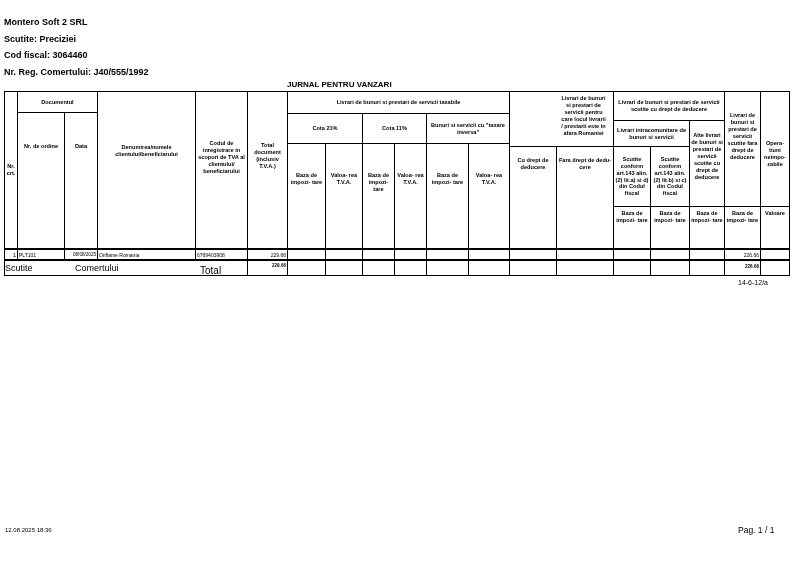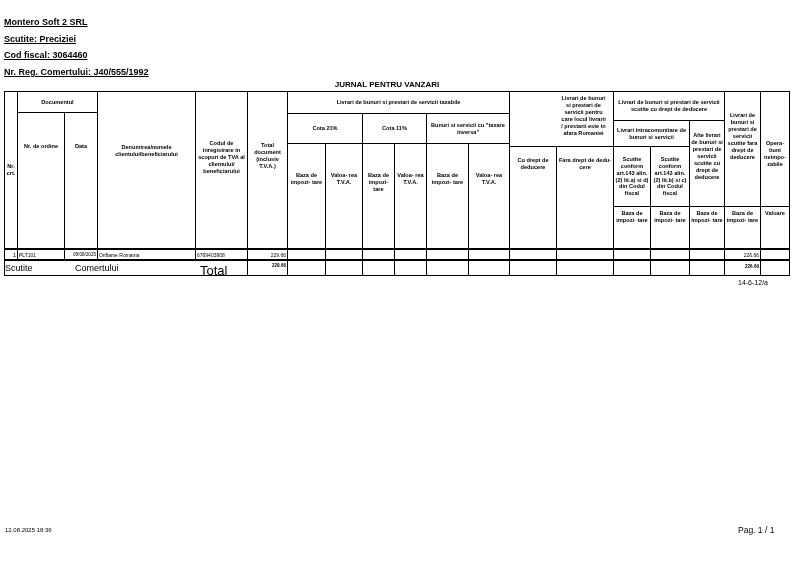--- a/index.html
+++ b/index.html
@@ -1,18 +1,18 @@
 <!DOCTYPE html>
 <html><head>
 <meta charset="utf-8">
 <style>
   html, body { margin:0; padding:0; background:#ffffff; }
   body { width:800px; height:564px; position:relative; overflow:hidden; font-family:"Liberation Sans", sans-serif; color:#000; }
-  .hdr-line { position:absolute; left:4px; font-weight:bold; font-size:9px; white-space:nowrap;text-decoration:underline; }
-  .title { position:absolute; left:287px; width:200px; top:80px; text-align:center; font-weight:bold; font-size:8px; }
+  .hdr-line { position:absolute; left:4px; font-weight:bold; font-size:9px; white-space:nowrap; }
+  .title { position:absolute; left:287px; width:200px; top:80px; text-align:left; font-weight:bold; font-size:8px; }
   .cell { position:absolute; box-sizing:border-box; border:1px solid #000; display:flex; align-items:center; justify-content:center; text-align:center; font-size:5.6px; font-weight:bold; line-height:1.25; padding:1px; overflow:hidden; }
   .cell.top { align-items:flex-start; padding-top:3px; }
   .data { position:absolute; box-sizing:border-box; font-size:5px; white-space:nowrap; display:flex; align-items:center; overflow:hidden; }
   .foot { position:absolute; font-size:7px; white-space:nowrap; }
   .vl { position:absolute; width:1px; background:#000; }
   .hl { position:absolute; height:1px; background:#000; }
   .hl2 { position:absolute; height:2px; background:#000; }
 </style>
 </head>
 <body>
@@ -98,21 +98,21 @@
   <div class="data" style="left:64px;top:250px;width:33px;height:9px;justify-content:flex-end;padding-right:1px;font-size:4.6px;">08/08/2025</div>
   <div class="data" style="left:98px;top:250px;width:97px;height:9px;padding-left:1px;">Oriflame Romania</div>
   <div class="data" style="left:196px;top:250px;width:51px;height:9px;padding-left:1px;">6769403908</div>
   <div class="data" style="left:247px;top:250px;width:40px;height:9px;justify-content:flex-end;padding-right:1px;">229.66</div>
   <div class="data" style="left:724px;top:250px;width:36px;height:9px;justify-content:flex-end;padding-right:1px;">226.66</div>
 </div>
 
 <div>
   <div class="data" style="left:5px;top:261px;width:60px;height:14px;font-size:9px;">Scutite</div>
   <div class="data" style="left:75px;top:261px;width:60px;height:14px;font-size:9px;">Comertului</div>
-  <div class="data" style="left:200px;top:262px;width:40px;height:16px;font-size:13px;">Total</div>
+  <div class="data" style="left:200px;top:262px;width:40px;height:16px;font-size:10px;">Total</div>
   <div class="data" style="left:247px;top:261px;width:40px;height:9px;justify-content:flex-end;padding-right:1px;font-weight:bold;font-size:4.6px;">229.66</div>
   <div class="data" style="left:724px;top:262px;width:36px;height:9px;justify-content:flex-end;padding-right:1px;font-weight:bold;font-size:4.6px;">226.66</div>
 </div>
 
 <div class="foot" style="left:738px;top:279px;font-size:7px;">14-6-12/a</div>
 
 <div class="foot" style="left:5px;top:527px;font-size:6px;">12.08.2025  18:36</div>
 <div class="foot" style="left:738px;top:525px;font-size:8.5px;">Pag. 1 / 1</div>
 
 </body></html>

